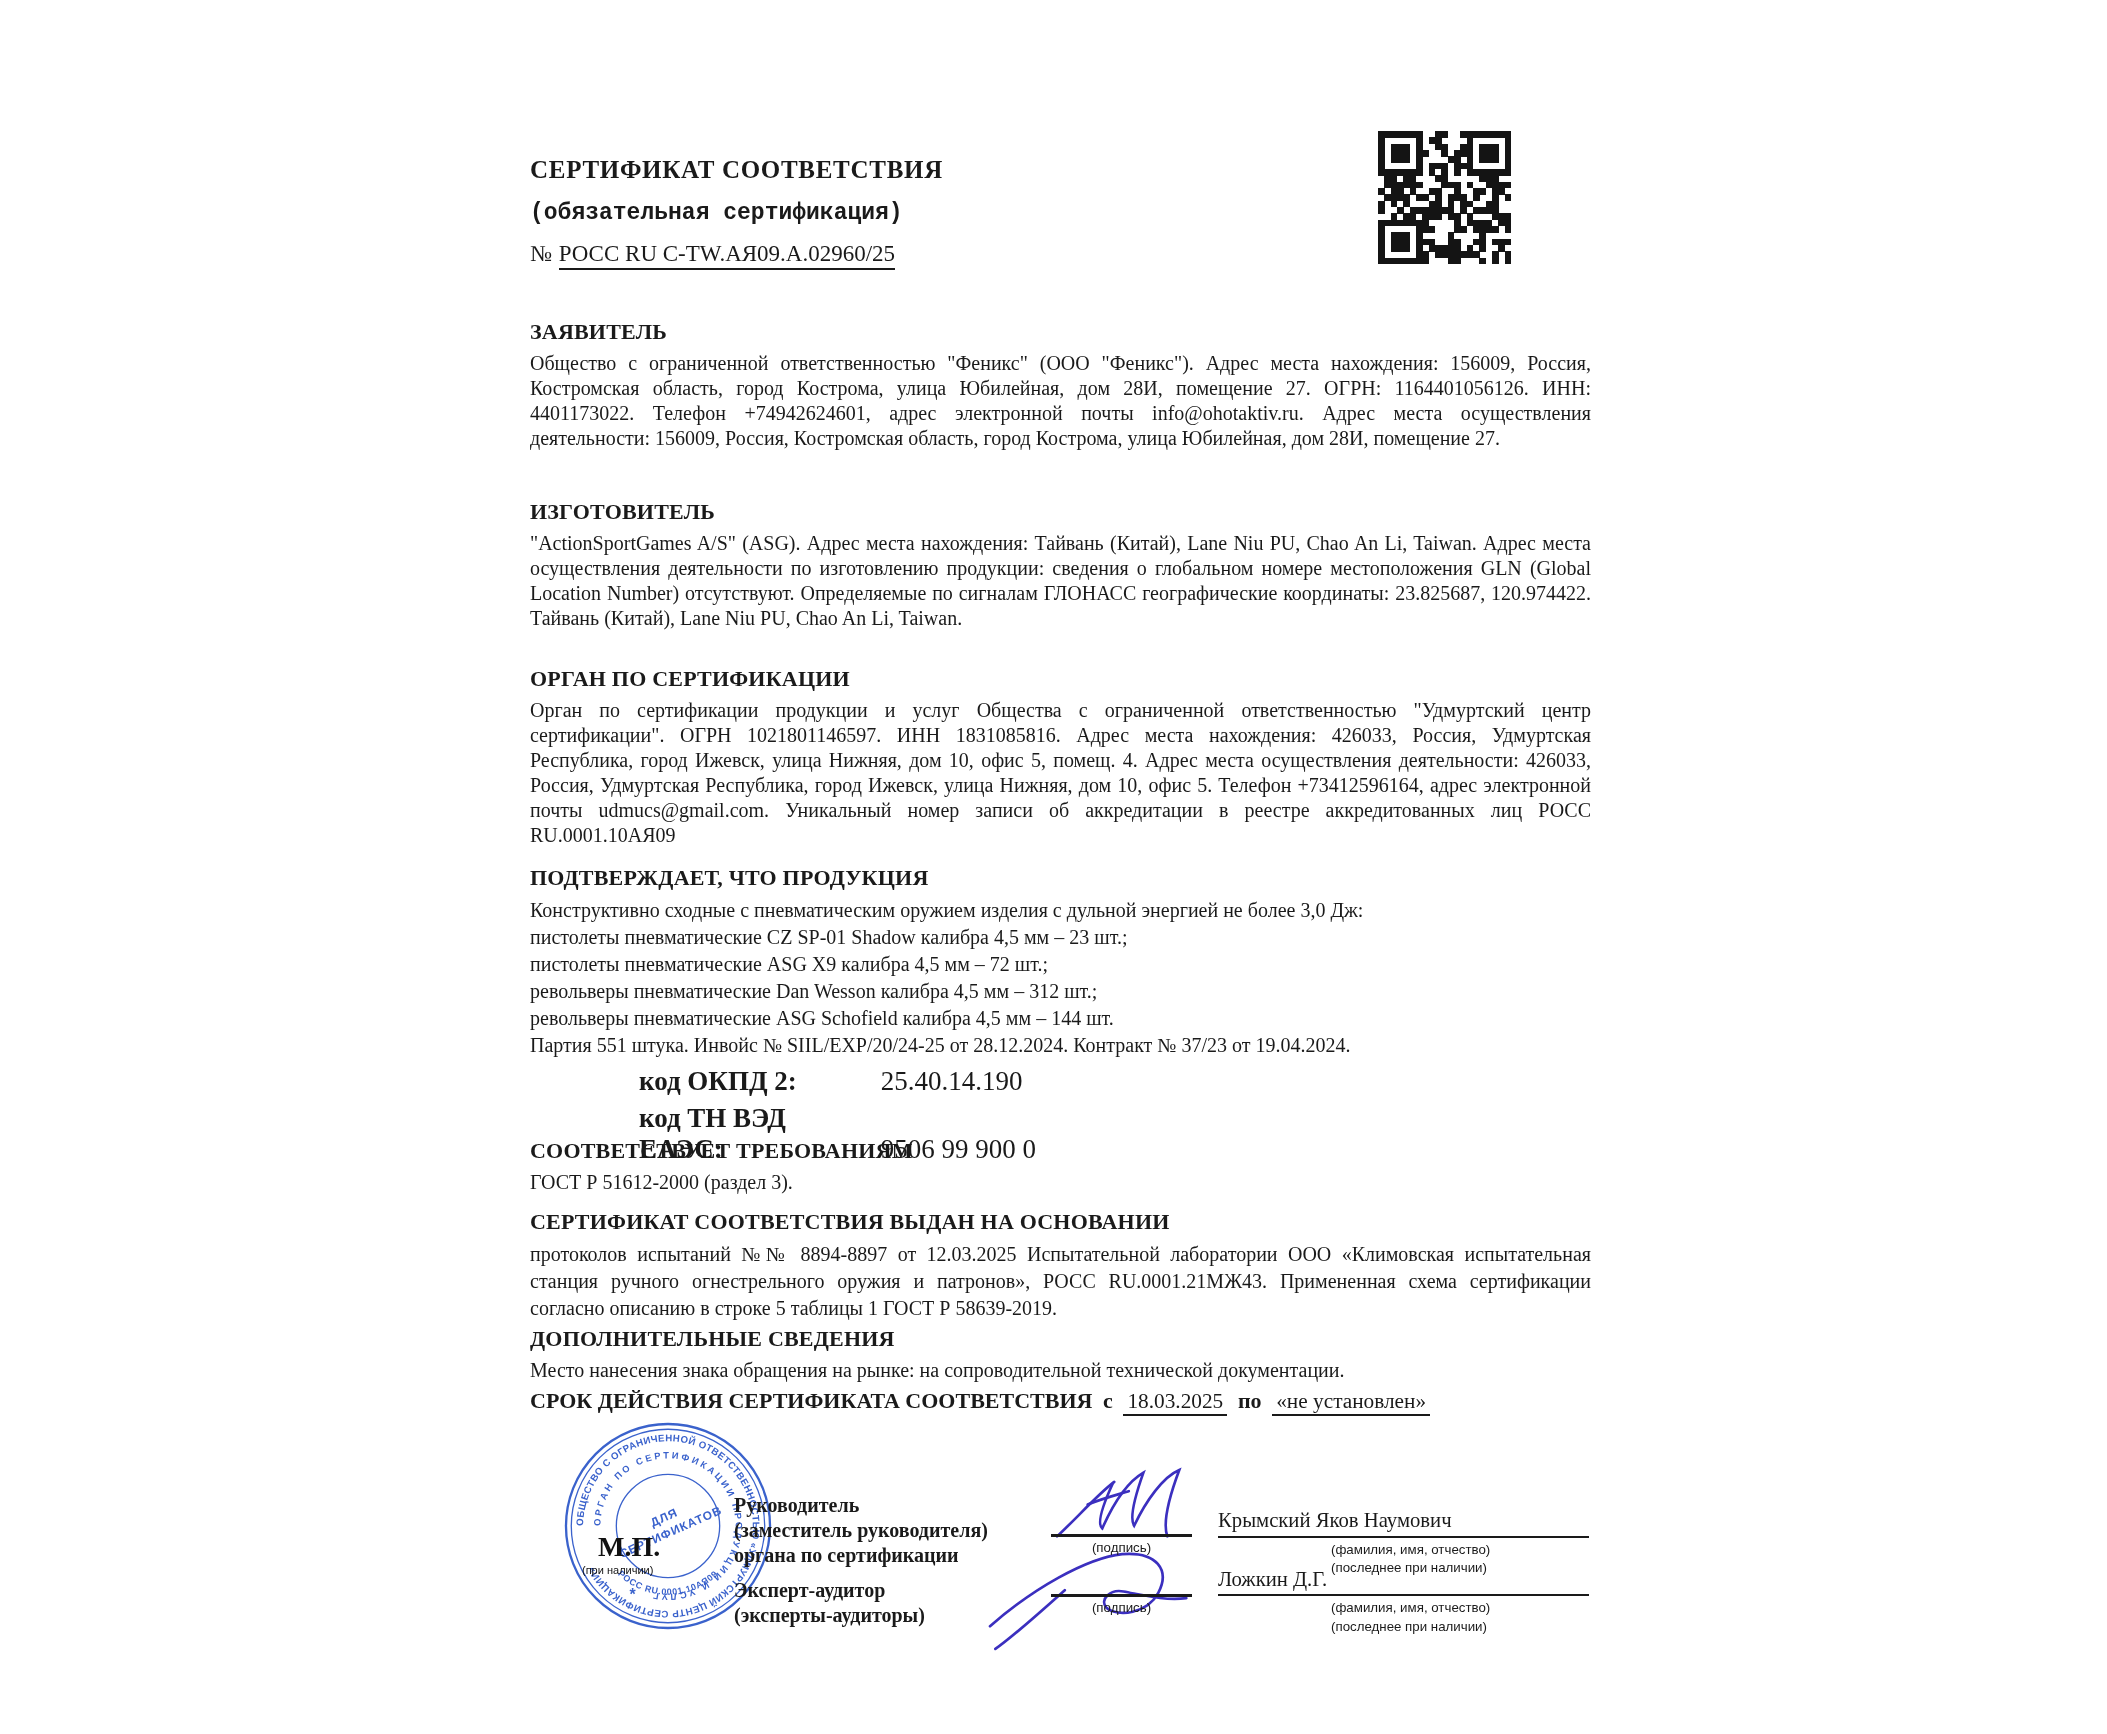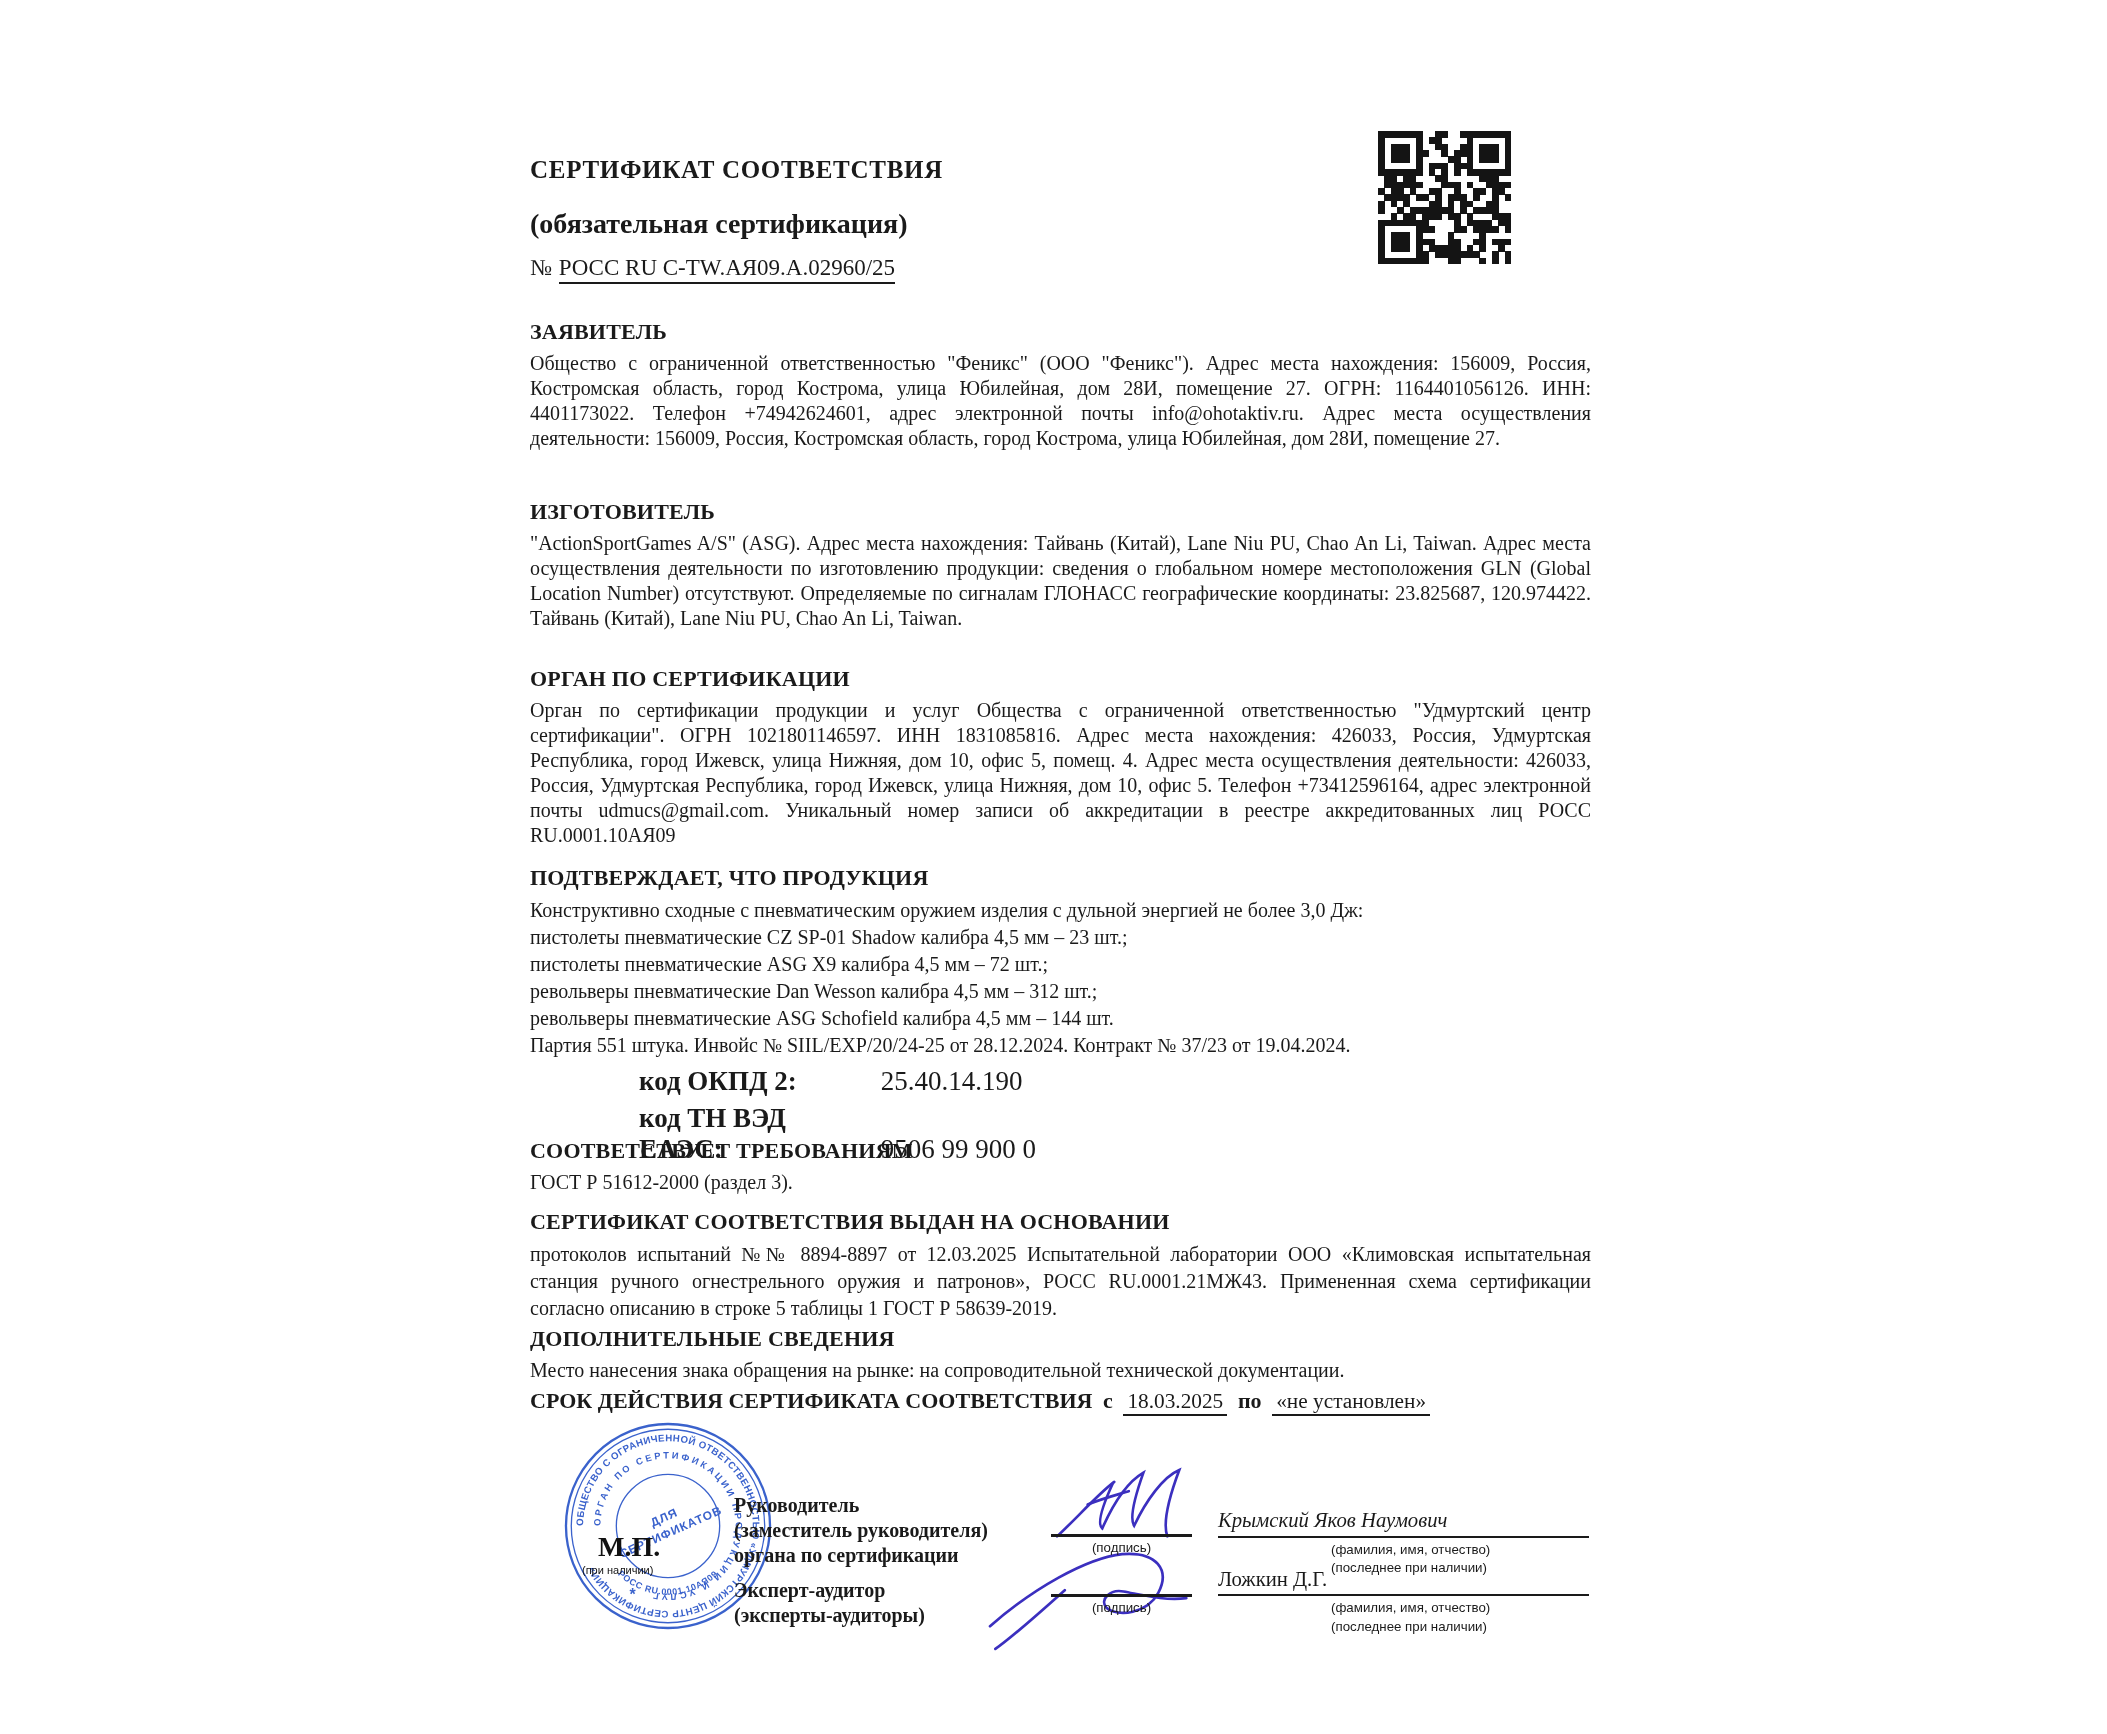--- a/index.html
+++ b/index.html
@@ -2,21 +2,21 @@
 <html style="font-size:10.7px"><head>
 <meta charset="utf-8">
 <style>
   html,body{margin:0;padding:0;background:#ffffff;}
   .page{position:relative;width:2108px;height:1734px;background:#ffffff;overflow:hidden;
         font-family:"Liberation Serif","DejaVu Serif",serif;color:#1a1a1a;}
 
   
   .title-block{position:absolute;left:530px;top:156px;width:1061px;text-align:left;}
   .cert-title{font-size:25px;font-weight:bold;letter-spacing:0.7px;}
-  .cert-subtitle{font-size:28px;font-weight:bold;margin-top:24px;}
+  .cert-subtitle{font-size:23px;font-weight:bold;margin-top:16px;font-family:Liberation Mono, monospace;}
   .cert-number-line{font-size:23px;margin-top:14.7px;}
   .cert-number-line .num-sign{margin-right:6.7px;}
   .cert-number{border-bottom:2px solid #1a1a1a;padding-bottom:2px;}
 
   .qr{position:absolute;left:1378px;top:131px;width:133px;height:133px;}
 
   
   .sec{position:absolute;left:530px;width:1061px;}
   .sec h2{font-size:22px;font-weight:bold;margin:0 0 6px 0;letter-spacing:0.2px;}
   .sec p{font-size:20px;line-height:25px;margin:0;text-align:justify;}
@@ -64,21 +64,21 @@
   .sig-caption{position:absolute;font-size:13.3px;
                font-family:"Liberation Sans","DejaVu Sans",sans-serif;}
   .cap-sig1{left:1051px;top:1540px;width:141px;text-align:center;}
   .cap-sig2{left:1051px;top:1600px;width:141px;text-align:center;}
   .cap-n1a{left:1331px;top:1542px;}
   .cap-n1b{left:1331px;top:1560px;}
   .cap-n2a{left:1331px;top:1600px;}
   .cap-n2b{left:1331px;top:1619px;}
 
   .sign-name{position:absolute;font-size:20.7px;}
-  .name-head{left:1218px;top:1509px;font-style:italic;}
+  .name-head{left:1218px;top:1509px;}
   .name-expert{left:1218px;top:1568px;}
 </style>
 </head>
 <body>
 
 <div class="page">
 
   <div class="title-block">
     <div class="cert-title">СЕРТИФИКАТ СООТВЕТСТВИЯ</div>
     <div class="cert-subtitle">(обязательная сертификация)</div>

